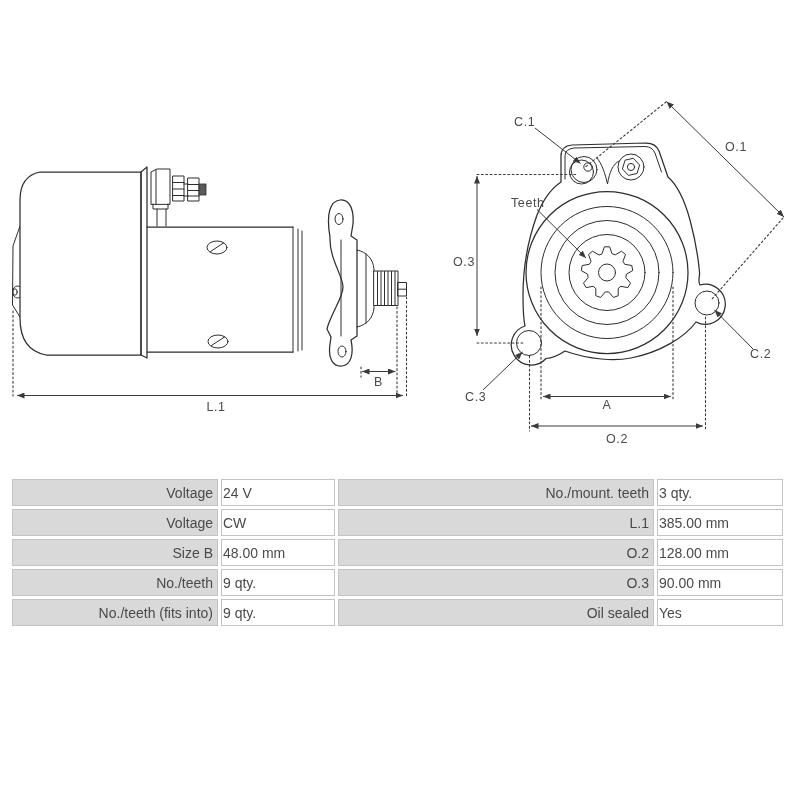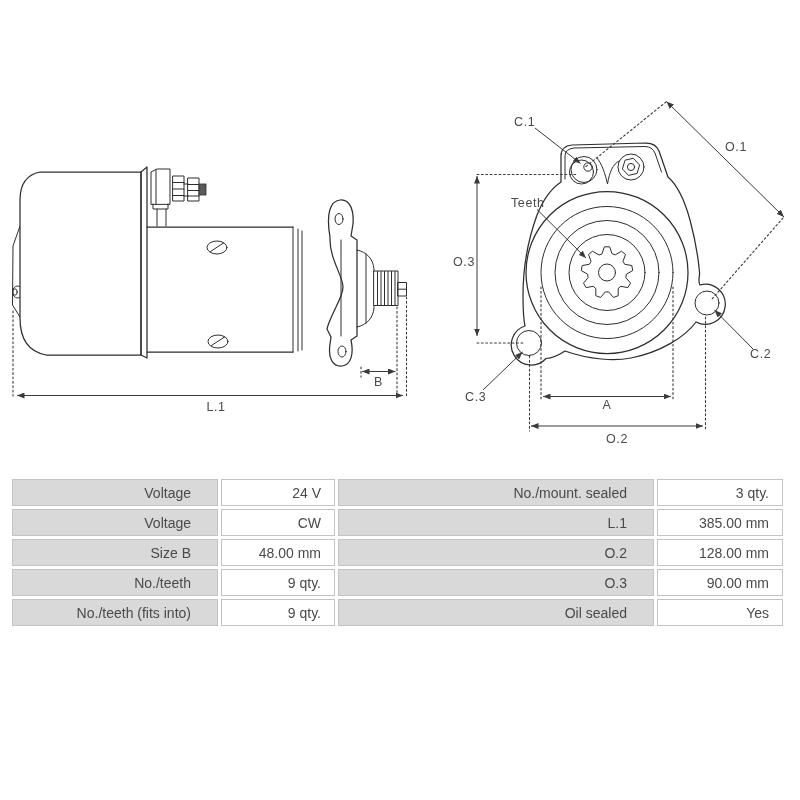--- a/index.html
+++ b/index.html
@@ -8,22 +8,22 @@
   svg.drawing{position:absolute;top:0;left:0;}
   svg.drawing text{font-family:"Liberation Sans",sans-serif;font-size:12.5px;fill:#4a4a4a;letter-spacing:.6px;}
   .outline{fill:none;stroke:#2e2e2e;stroke-width:1.25;stroke-linejoin:round;stroke-linecap:round;}
   .outline-f{fill:#ffffff;stroke:#2e2e2e;stroke-width:1.25;stroke-linejoin:round;}
   .thin{fill:none;stroke:#2e2e2e;stroke-width:1;stroke-linejoin:round;stroke-linecap:round;}
   .dim{fill:none;stroke:#3a3a3a;stroke-width:1;}
   .dot{fill:none;stroke:#3a3a3a;stroke-width:1.1;stroke-dasharray:1.8 2.6;stroke-linecap:round;}
   table.spec{position:absolute;top:476px;left:9px;border-collapse:separate;border-spacing:3px;table-layout:fixed;}
   table.spec td{height:27px;box-sizing:border-box;font-size:14px;color:#4a4a4a;border:1px solid #c3c3c3;
     white-space:nowrap;overflow:hidden;vertical-align:middle;}
-  td.lbl{background:#d9d9d9;text-align:right;padding-right:26px;}
-  td.val{background:#ffffff;text-align:right;padding-right:13px;}
+  td.lbl{background:#d9d9d9;text-align:right;padding-right:4px;}
+  td.val{background:#ffffff;padding-right:13px;}
 </style>
 </head>
 <body>
 
 <div class="stage">
 
   <svg class="drawing" width="800" height="470" viewBox="0 0 800 470">
     <defs>
       <marker id="arr" viewBox="0 0 10 8" refX="10" refY="4" markerWidth="7.5" markerHeight="6" orient="auto-start-reverse">
         <path d="M0,0 L10,4 L0,8 Z" fill="#3a3a3a"></path>
@@ -183,21 +183,21 @@
     <colgroup>
       <col style="width:206px">
         <col style="width:114px">
         <col style="width:316px">
         <col style="width:126px">
     </colgroup>
     <tbody>
         <tr>
           <td class="lbl">Voltage</td>
           <td class="val">24 V</td>
-          <td class="lbl">No./mount. sealed</td>
+          <td class="lbl">No./mount. teeth</td>
           <td class="val">3 qty.</td>
         </tr>
         <tr>
           <td class="lbl">Voltage</td>
           <td class="val">CW</td>
           <td class="lbl">L.1</td>
           <td class="val">385.00 mm</td>
         </tr>
         <tr>
           <td class="lbl">Size B</td>

